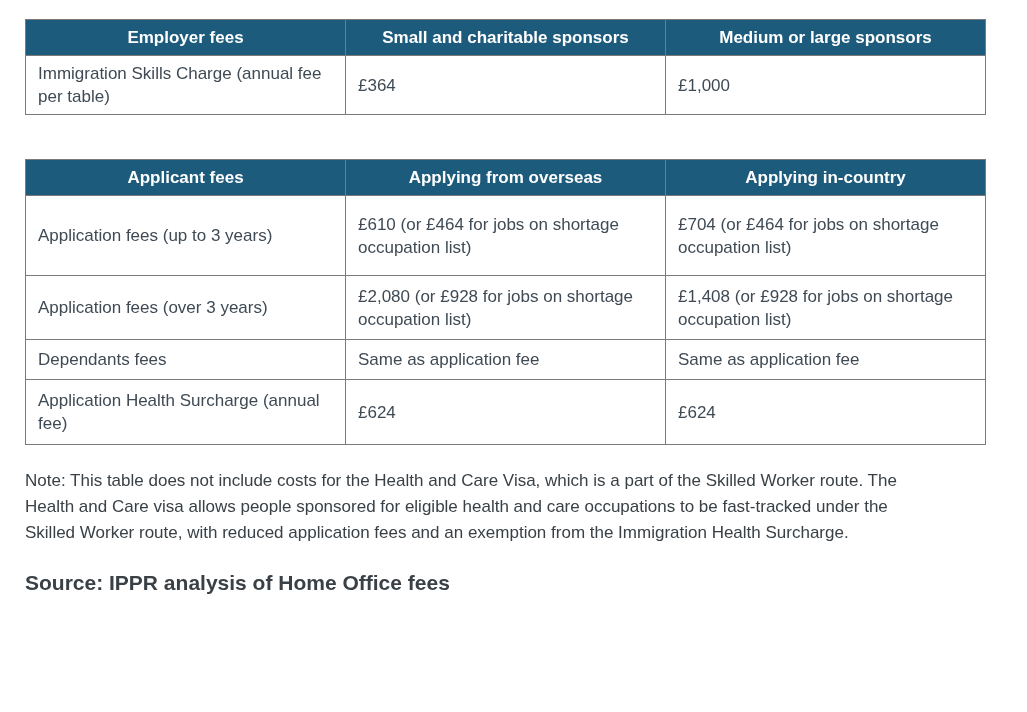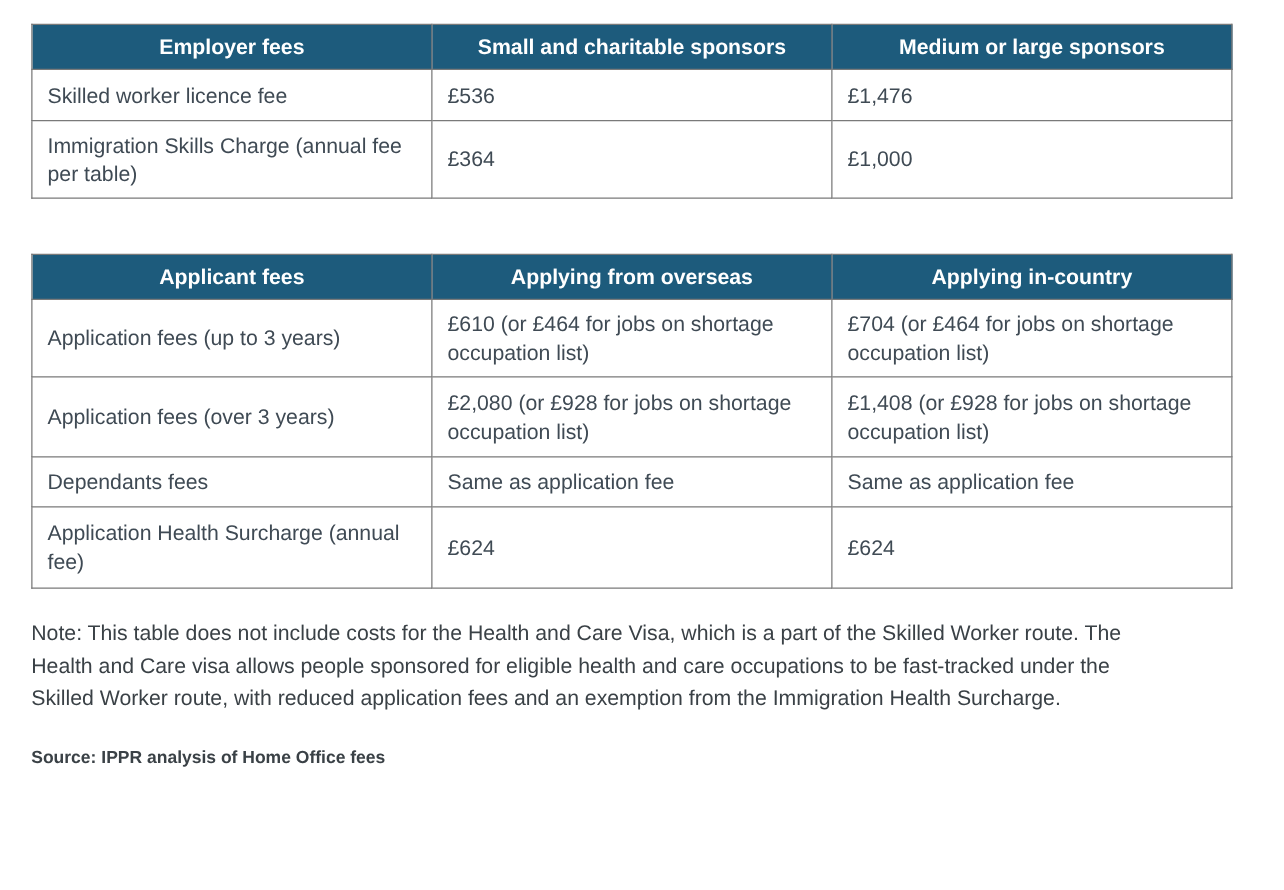--- a/index.html
+++ b/index.html
@@ -44,35 +44,35 @@
     color:var(--cell-text);
     font-size:17px;
     line-height:23px;
     vertical-align:middle;
     padding:6px 14px 6px 12px;
   }
   #table-0{margin-bottom:44px;}
   #table-0 tbody tr:nth-child(1){height:41px;}
   #table-0 tbody tr:nth-child(2){height:62px;}
   #table-0 tbody tr:nth-child(3){height:62px;}
-  #table-1 tbody tr:nth-child(1){height:62px;}
+  #table-1 tbody tr:nth-child(1){height:80px;}
   #table-1 tbody tr:nth-child(2){height:64px;}
   #table-1 tbody tr:nth-child(3){height:40px;}
   #table-1 tbody tr:nth-child(4){height:65px;}
   .note{
     margin-top:23px;
     max-width:885px;
     font-size:17px;
     font-weight:normal;
     line-height:26px;
     color:var(--note-text);
   }
   .source{
     margin-top:25px;
-    font-size:14px;
+    font-size:21px;
     font-weight:bold;
     color:var(--note-text);
   }
 </style>
 </head>
 <body>
 
 <div class="page">
 
   <table class="fees" id="table-0">
@@ -82,25 +82,20 @@
         <col>
       </colgroup>
     <thead>
       <tr>
           <th>Employer fees</th>
           <th>Small and charitable sponsors</th>
           <th>Medium or large sponsors</th>
         </tr>
     </thead>
     <tbody>
-        <tr>
-          <td>Skilled worker licence fee</td>
-          <td>£536</td>
-          <td>£1,476</td>
-        </tr>
         <tr>
           <td>Immigration Skills Charge (annual fee per table)</td>
           <td>£364</td>
           <td>£1,000</td>
         </tr>
       </tbody>
   </table>
 
   <table class="fees" id="table-1">
     <colgroup>

